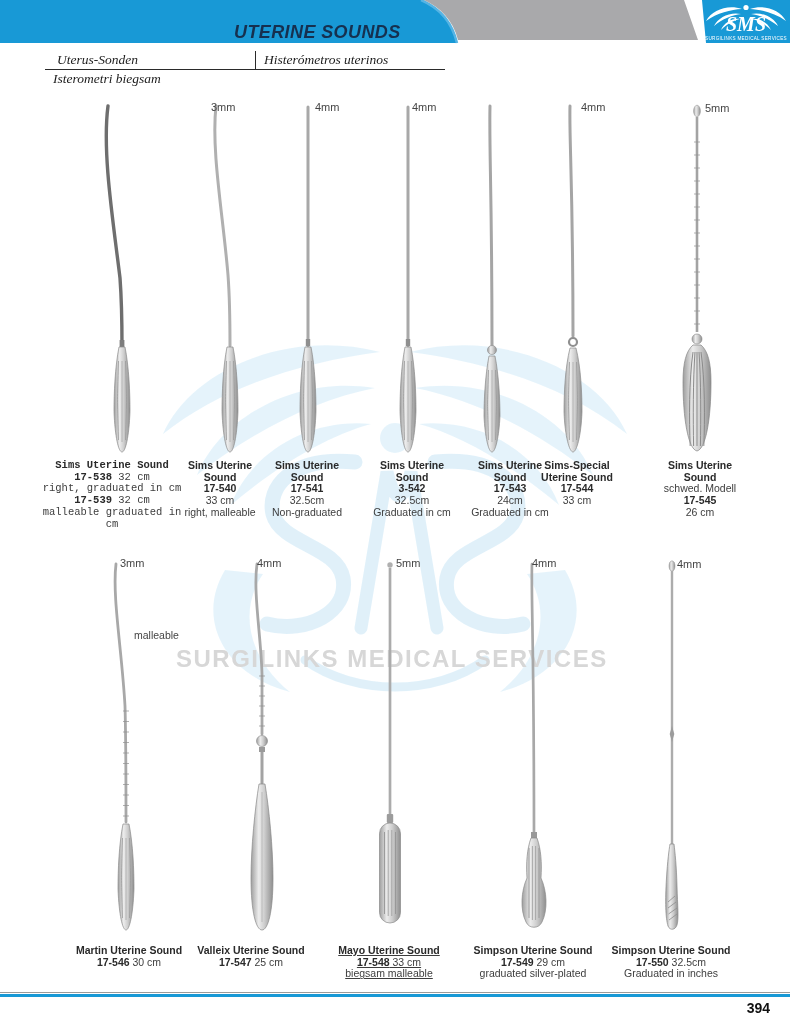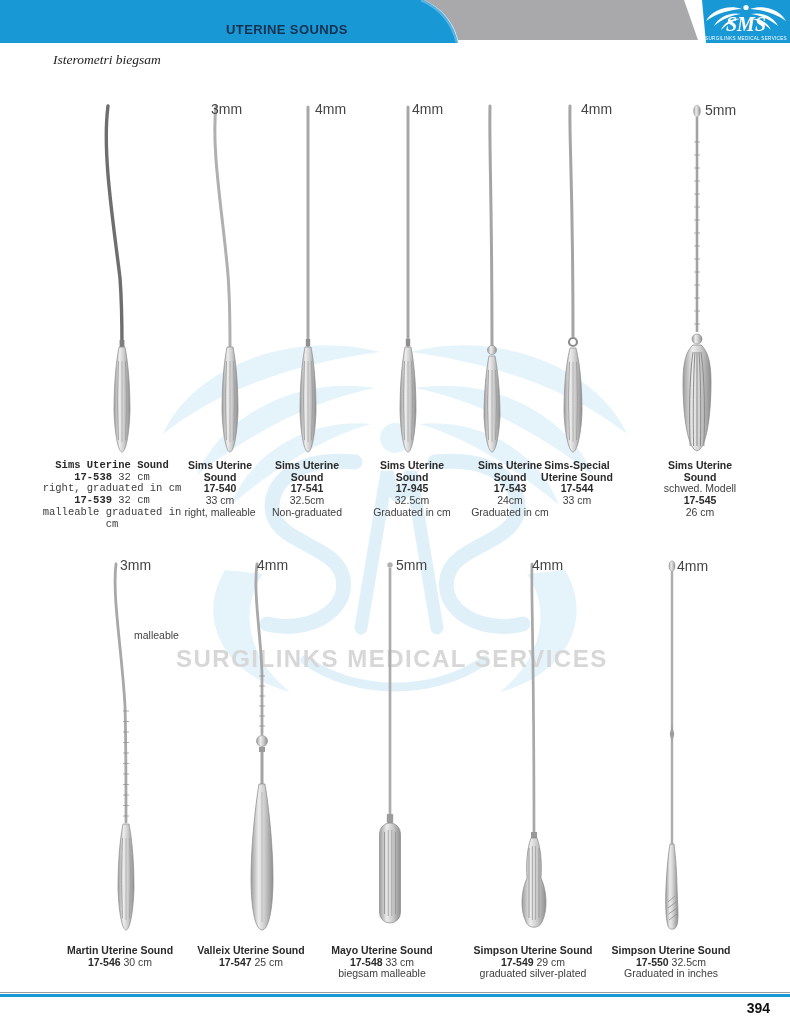--- a/index.html
+++ b/index.html
@@ -1,39 +1,39 @@
 <!DOCTYPE html>
 <html><head>
 <meta charset="utf-8">
 <style>
   html,body{margin:0;padding:0;background:#fff;}
   #page{position:relative;width:790px;height:1024px;background:#fff;overflow:hidden;
         font-family:"Liberation Sans",sans-serif;}
   
   #header-art{position:absolute;left:0;top:0;z-index:3;}
-  #page-title{position:absolute;left:226px;top:22px;z-index:4;
-              font-size:13px;font-weight:bold;
+  #page-title{position:absolute;left:234px;top:22px;z-index:4;
+              font-size:18px;font-weight:bold;font-style:italic;
               color:#16304f;letter-spacing:.4px;}
   
   .trans{position:absolute;left:45px;top:51px;width:400px;z-index:3;
          font-family:"Liberation Serif",serif;font-style:italic;
          font-size:13.5px;color:#1c1c1c;}
   .trans .row{display:flex;height:18px;align-items:center;}
   .trans .row.first{border-bottom:1px solid #2a2a2a;}
   .trans .c1{width:198px;padding-left:12px;border-right:1px solid #2a2a2a;height:100%;display:flex;align-items:center;}
   .trans .c2{padding-left:8px;height:100%;display:flex;align-items:center;}
   
   #wm-wings{position:absolute;left:155px;top:330px;z-index:1;opacity:.5;}
   #wm-text{position:absolute;left:176px;top:645px;width:440px;z-index:1;
            font-size:24px;font-weight:bold;color:#d7d7d7;letter-spacing:1.5px;
            white-space:nowrap;}
   
   .product{position:absolute;left:0;top:0;z-index:2;}
   .inst{position:absolute;z-index:2;}
-  .tiplab{position:absolute;z-index:2;font-size:14px;color:#454545;white-space:nowrap;}
+  .tiplab{position:absolute;z-index:2;font-size:11px;color:#454545;white-space:nowrap;}
   .annlab{position:absolute;z-index:2;font-size:10.5px;color:#454545;white-space:nowrap;padding-left:48px;}
   .cap{position:absolute;z-index:2;text-align:center;
        font-size:10.5px;line-height:11.7px;color:#3d3d3d;}
   .cap .nm{font-weight:bold;color:#2a2a2a;}
   .cap b{color:#2a2a2a;}
   
   #foot-line-gray{position:absolute;left:0;top:992px;width:790px;height:1px;background:#9a9a9a;z-index:3;}
   #foot-line-blue{position:absolute;left:0;top:994px;width:790px;height:3px;background:#1899d6;z-index:3;}
   #foot-text{position:absolute;left:0;top:1001px;width:790px;text-align:center;
              font-size:13px;color:#1a1a1a;z-index:3;}
@@ -59,20 +59,24 @@
       <path d="M750,9 C764,4 780,10 786,21 C775,13 761,9.5 750,9 Z" fill="#ffffff"></path>
       <path d="M751,14 C762,11.5 774,17.5 778,26 C770,19 759,14.8 751,14 Z" fill="#ffffff"></path>
       <path d="M752,19 C760,18 768,23 771,30 C765,24 757,19.8 752,19 Z" fill="#ffffff"></path>
       <text x="746" y="30.5" font-size="20" font-weight="bold" font-style="italic" fill="#ffffff" text-anchor="middle" font-family="'Liberation Serif',serif">SMS</text>
       <text x="746" y="40" font-size="4.6" fill="#ffffff" text-anchor="middle" letter-spacing="0.3">SURGILINKS MEDICAL SERVICES</text>
     </g>
   </svg>
   <div id="page-title">UTERINE SOUNDS</div>
 
   <div class="trans">
+    <div class="row first">
+      <div class="c1">Uterus-Sonden</div>
+      <div class="c2">Histerómetros uterinos</div>
+    </div>
     <div class="row">
       <div class="c2">Isterometri biegsam</div>
     </div>
   </div>
 
   <svg id="wm-wings" width="480" height="380" viewBox="0 0 480 380">
     <g fill="#cde9f8" stroke="none">
       <path d="M225,22 C130,-2 35,42 8,104 C70,55 150,32 225,22 Z"></path>
       <path d="M220,58 C140,45 65,88 42,145 C100,100 160,70 220,58 Z"></path>
       <path d="M216,94 C152,88 95,124 76,175 C122,136 172,106 216,94 Z"></path>
@@ -186,21 +190,21 @@
    <rect x="42.8" y="239" width="4.4" height="7" fill="#8f8f8f"></rect>
           <path d="M42,247 L48,247 C52,267 53,293 53,311.5 C52,337 48.5,352 45,352 C41.5,352 38,337 37,311.5 C37,293 38,267 42,247 Z" fill="url(#g3)" stroke="#8d8d8d" stroke-width="0.7"></path>
  <path d="M41.5,261 C40.2,307 40.2,292 41.5,340" stroke="#9b9b9b" stroke-width="0.8" fill="none"></path>
  <line x1="45" y1="261" x2="45" y2="342" stroke="#a8a8a8" stroke-width="0.8"></line>
  <path d="M48.5,261 C49.8,307 49.8,292 48.5,340" stroke="#9b9b9b" stroke-width="0.8" fill="none"></path>
         </svg></div>
       <div class="tiplab" style="left: 412px; top: 101px;">4mm</div>
       <div class="cap" style="left: 362px; top: 460px; width: 100px;">
         <div class="nm">Sims Uterine</div>
         <div class="nm">Sound</div>
-        <div><b>17-945</b><span></span></div>
+        <div><b>3-542</b><span></span></div>
         <div><b></b><span>32.5cm</span></div>
         <div><b></b><span>Graduated in cm</span></div>
       </div>
     </div>
     <div class="product">
       <div class="inst" style="left: 447px; top: 100px;"><svg width="90" height="356" viewBox="0 0 90 356">
           <defs>
             <linearGradient id="g4" x1="0" y1="0" x2="1" y2="0">
  <stop offset="0" stop-color="#9e9e9e"></stop>
               <stop offset="0.35" stop-color="#ececec"></stop>
@@ -314,21 +318,21 @@
           <line x1="42" y1="239" x2="48" y2="239" stroke="#8f8f8f" stroke-width="0.7"></line>
           <line x1="42" y1="249.5" x2="48" y2="249.5" stroke="#8f8f8f" stroke-width="0.7"></line>
           <line x1="42" y1="260" x2="48" y2="260" stroke="#8f8f8f" stroke-width="0.7"></line>
           <path d="M42,268 L48,268 C52,288 53,314 53,333 C52,359 48.5,374 45,374 C41.5,374 38,359 37,333 C37,314 38,288 42,268 Z" fill="url(#g7)" stroke="#8d8d8d" stroke-width="0.7"></path>
  <path d="M41.5,282 C40.2,328 40.2,314 41.5,362" stroke="#9b9b9b" stroke-width="0.8" fill="none"></path>
  <line x1="45" y1="282" x2="45" y2="364" stroke="#a8a8a8" stroke-width="0.8"></line>
  <path d="M48.5,282 C49.8,328 49.8,314 48.5,362" stroke="#9b9b9b" stroke-width="0.8" fill="none"></path>
         </svg></div>
       <div class="tiplab" style="left: 120px; top: 557px;">3mm</div>
       <div class="annlab" style="left: 86px; top: 629px;">malleable</div>
-      <div class="cap" style="left: 45px; top: 945px; width: 150px;">
+      <div class="cap" style="left: 54px; top: 945px; width: 150px;">
         <div class="nm">Martin Uterine Sound</div>
         <div><b>17-546</b><span> 30 cm</span></div>
       </div>
     </div>
     <div class="product">
       <div class="inst" style="left: 217px; top: 556px;"><svg width="90" height="380" viewBox="0 0 90 380">
           <defs>
             <linearGradient id="g8" x1="0" y1="0" x2="1" y2="0">
  <stop offset="0" stop-color="#9e9e9e"></stop>
               <stop offset="0.35" stop-color="#ececec"></stop>
@@ -368,21 +372,21 @@
           <circle cx="45" cy="9" r="2.7" fill="#b0b0b0"></circle>
    <line x1="45" y1="12" x2="45" y2="262" stroke="#ababab" stroke-width="2.7"></line>
    <rect x="41.8" y="258" width="6.4" height="9" rx="1" fill="#9c9c9c"></rect>
    <rect x="34.5" y="267" width="21" height="100" rx="10.5" fill="url(#g9)" stroke="#8a8a8a" stroke-width="0.7"></rect>
    <line x1="39.5" y1="276" x2="39.5" y2="358" stroke="#949494" stroke-width="0.9"></line>
    <line x1="43.2" y1="274" x2="43.2" y2="360" stroke="#a0a0a0" stroke-width="0.9"></line>
    <line x1="46.8" y1="274" x2="46.8" y2="360" stroke="#a0a0a0" stroke-width="0.9"></line>
    <line x1="50.5" y1="276" x2="50.5" y2="358" stroke="#949494" stroke-width="0.9"></line>
         </svg></div>
       <div class="tiplab" style="left: 396px; top: 557px;">5mm</div>
-      <div class="cap" style="left: 307px; top: 945px; width: 150px;">
+      <div class="cap" style="left: 314px; top: 945px; width: 150px; text-decoration: underline;">
         <div class="nm">Mayo Uterine Sound</div>
         <div><b>17-548</b><span> 33 cm</span></div>
         <div><b></b><span>biegsam malleable</span></div>
       </div>
     </div>
     <div class="product">
       <div class="inst" style="left: 489px; top: 556px;"><svg width="90" height="380" viewBox="0 0 90 380">
           <defs>
             <linearGradient id="g10" x1="0" y1="0" x2="1" y2="0">
  <stop offset="0" stop-color="#9e9e9e"></stop>

